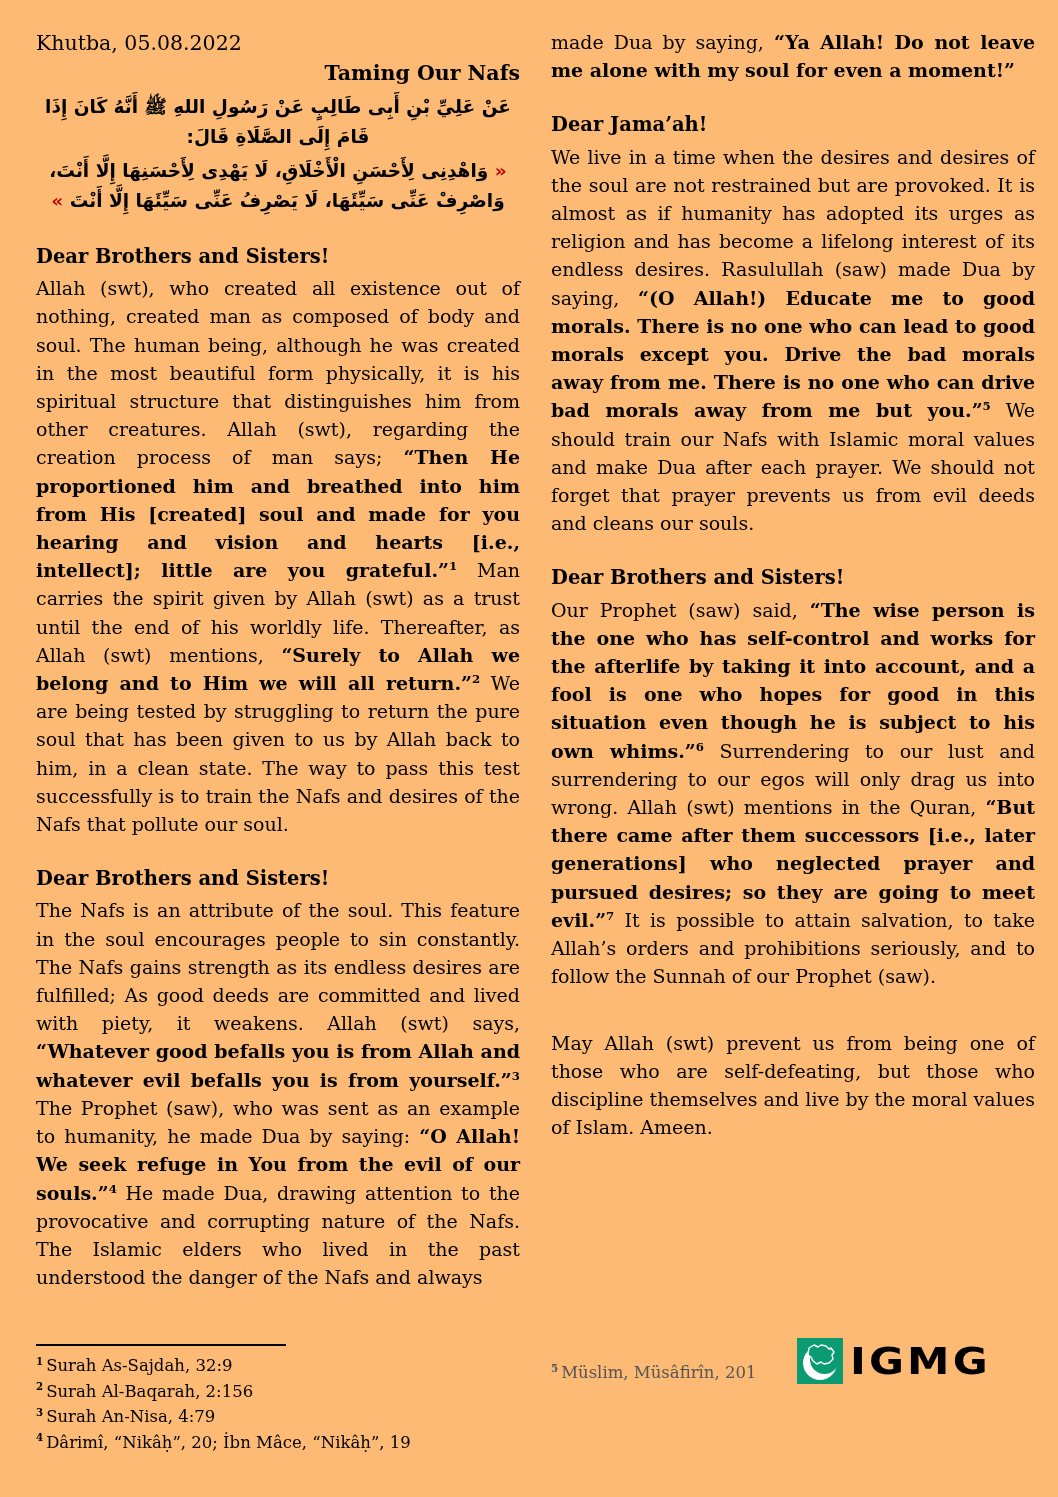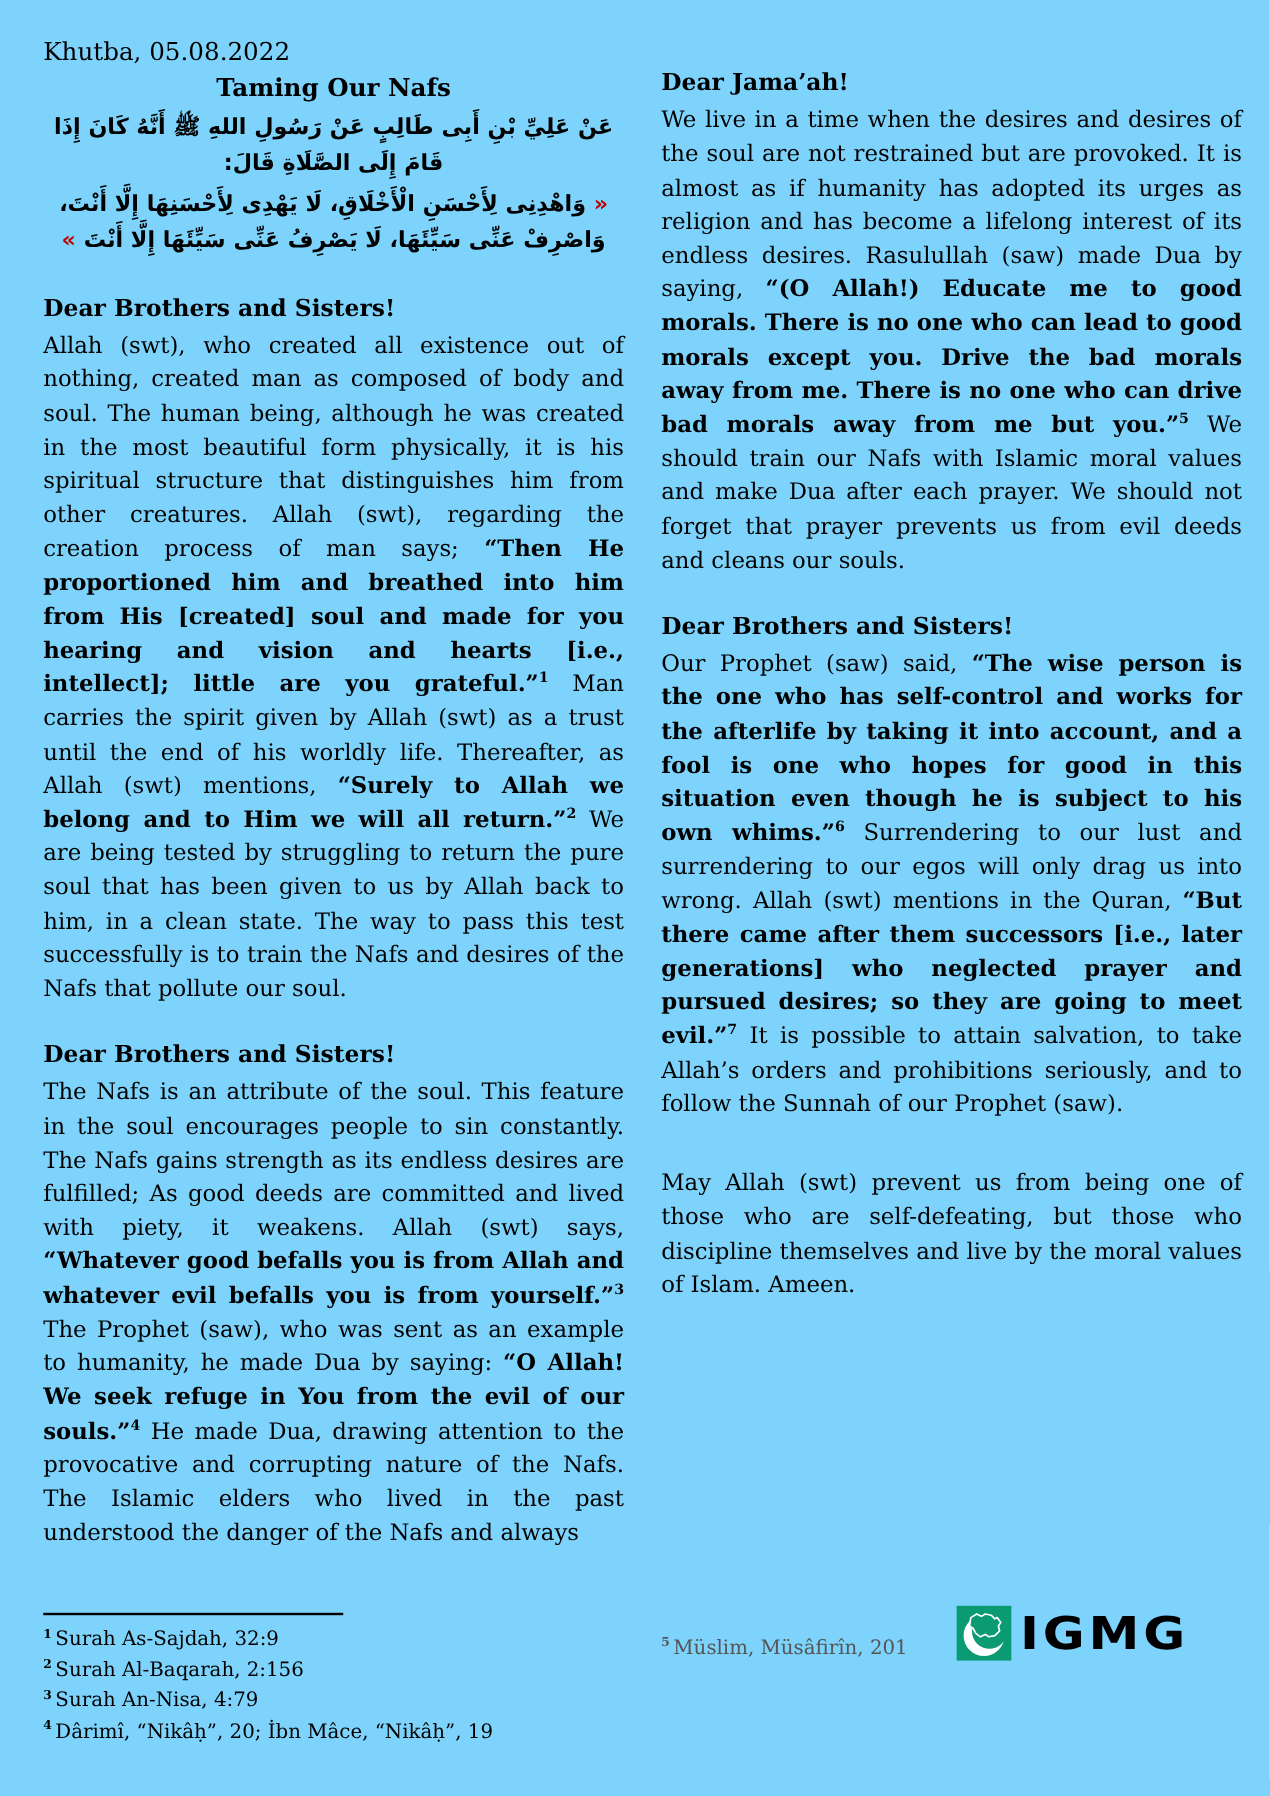--- a/index.html
+++ b/index.html
@@ -7,38 +7,38 @@
     --muted:#555555;
     --green:#0a9b72;
     --ink:#000000;
   }
   html,body{margin:0;padding:0;}
   body{background:#e8e8e8;}
   .page{
     position:relative;
     width:1058px;
     height:1497px;
-    background:#7dd3fc;
+    background:#fdba74;
     margin:0 auto;
     font-family:"DejaVu Serif", serif;
     color:var(--ink);
     overflow:hidden;
   }
   .col{
     position:absolute;
     top:28px;
     width:484px;
     font-size:19px;
     line-height:28.2px;
     text-align:justify;
   }
   .col-left{left:36px;}
   .col-right{left:551px;}
   .doc-date{font-size:20.5px; line-height:30px; text-align:left;}
-  .doc-title{font-size:20.5px; line-height:30px; font-weight:bold; text-align:center;}
+  .doc-title{font-size:20.5px; line-height:30px; font-weight:bold; text-align:right;}
   .arabic{
     direction:rtl;
     text-align:center;
     font-family:"DejaVu Sans", sans-serif;
     font-weight:bold;
     font-size:18.5px;
     line-height:30px;
     margin:4px 0 0 0;
   }
   .section-heading{
@@ -100,20 +100,21 @@
     <p class="arabic"><span class="red">« </span><span>وَاهْدِنِى لِأَحْسَنِ الْأَخْلَاقِ، لَا يَهْدِى لِأَحْسَنِهَا إِلَّا أَنْتَ، وَاصْرِفْ عَنِّى سَيِّئَهَا، لَا يَصْرِفُ عَنِّى سَيِّئَهَا إِلَّا أَنْتَ</span><span class="red"> »</span></p>
 
     <div class="section-heading">Dear Brothers and Sisters!</div>
     <p class="para"><span>Allah (swt), who created all existence out of nothing, created man as composed of body and soul. The human being, although he was created in the most beautiful form physically, it is his spiritual structure that distinguishes him from other creatures. Allah (swt), regarding the creation process of man says; </span><span class="bold">“Then He proportioned him and breathed into him from His [created] soul and made for you hearing and vision and hearts [i.e., intellect]; little are you grateful.”</span><sup class="bold">1</sup><span> Man carries the spirit given by Allah (swt) as a trust until the end of his worldly life. Thereafter, as Allah (swt) mentions, </span><span class="bold">“Surely to Allah we belong and to Him we will all return.”</span><sup class="bold">2</sup><span> We are being tested by struggling to return the pure soul that has been given to us by Allah back to him, in a clean state. The way to pass this test successfully is to train the Nafs and desires of the Nafs that pollute our soul.</span></p>
 
     <div class="section-heading">Dear Brothers and Sisters!</div>
     <p class="para"><span>The Nafs is an attribute of the soul. This feature in the soul encourages people to sin constantly. The Nafs gains strength as its endless desires are fulfilled; As good deeds are committed and lived with piety, it weakens. Allah (swt) says, </span><span class="bold">“Whatever good befalls you is from Allah and whatever evil befalls you is from yourself.”</span><sup class="bold">3</sup><span> The Prophet (saw), who was sent as an example to humanity, he made Dua by saying: </span><span class="bold">“O Allah! We seek refuge in You from the evil of our souls.”</span><sup class="bold">4</sup><span> He made Dua, drawing attention to the provocative and corrupting nature of the Nafs. The Islamic elders who lived in the past understood the danger of the Nafs and always</span></p>
   </div>
 
   <div class="col col-right">
+    <p class="para"><span>made Dua by saying, </span><span class="bold">“Ya Allah! Do not leave me alone with my soul for even a moment!”</span></p>
 
     <div class="section-heading">Dear Jama’ah!</div>
     <p class="para"><span>We live in a time when the desires and desires of the soul are not restrained but are provoked. It is almost as if humanity has adopted its urges as religion and has become a lifelong interest of its endless desires. Rasulullah (saw) made Dua by saying, </span><span class="bold">“(O Allah!) Educate me to good morals. There is no one who can lead to good morals except you. Drive the bad morals away from me. There is no one who can drive bad morals away from me but you.”</span><sup class="bold">5</sup><span> We should train our Nafs with Islamic moral values and make Dua after each prayer. We should not forget that prayer prevents us from evil deeds and cleans our souls.</span></p>
 
     <div class="section-heading">Dear Brothers and Sisters!</div>
     <p class="para"><span>Our Prophet (saw) said, </span><span class="bold">“The wise person is the one who has self-control and works for the afterlife by taking it into account, and a fool is one who hopes for good in this situation even though he is subject to his own whims.”</span><sup class="bold">6</sup><span> Surrendering to our lust and surrendering to our egos will only drag us into wrong. Allah (swt) mentions in the Quran, </span><span class="bold">“But there came after them successors [i.e., later generations] who neglected prayer and pursued desires; so they are going to meet evil.”</span><sup class="bold">7</sup><span> It is possible to attain salvation, to take Allah’s orders and prohibitions seriously, and to follow the Sunnah of our Prophet (saw).</span></p>
 
     <p class="para spaced"><span>May Allah (swt) prevent us from being one of those who are self-defeating, but those who discipline themselves and live by the moral values of Islam. Ameen.</span></p>
   </div>
 

